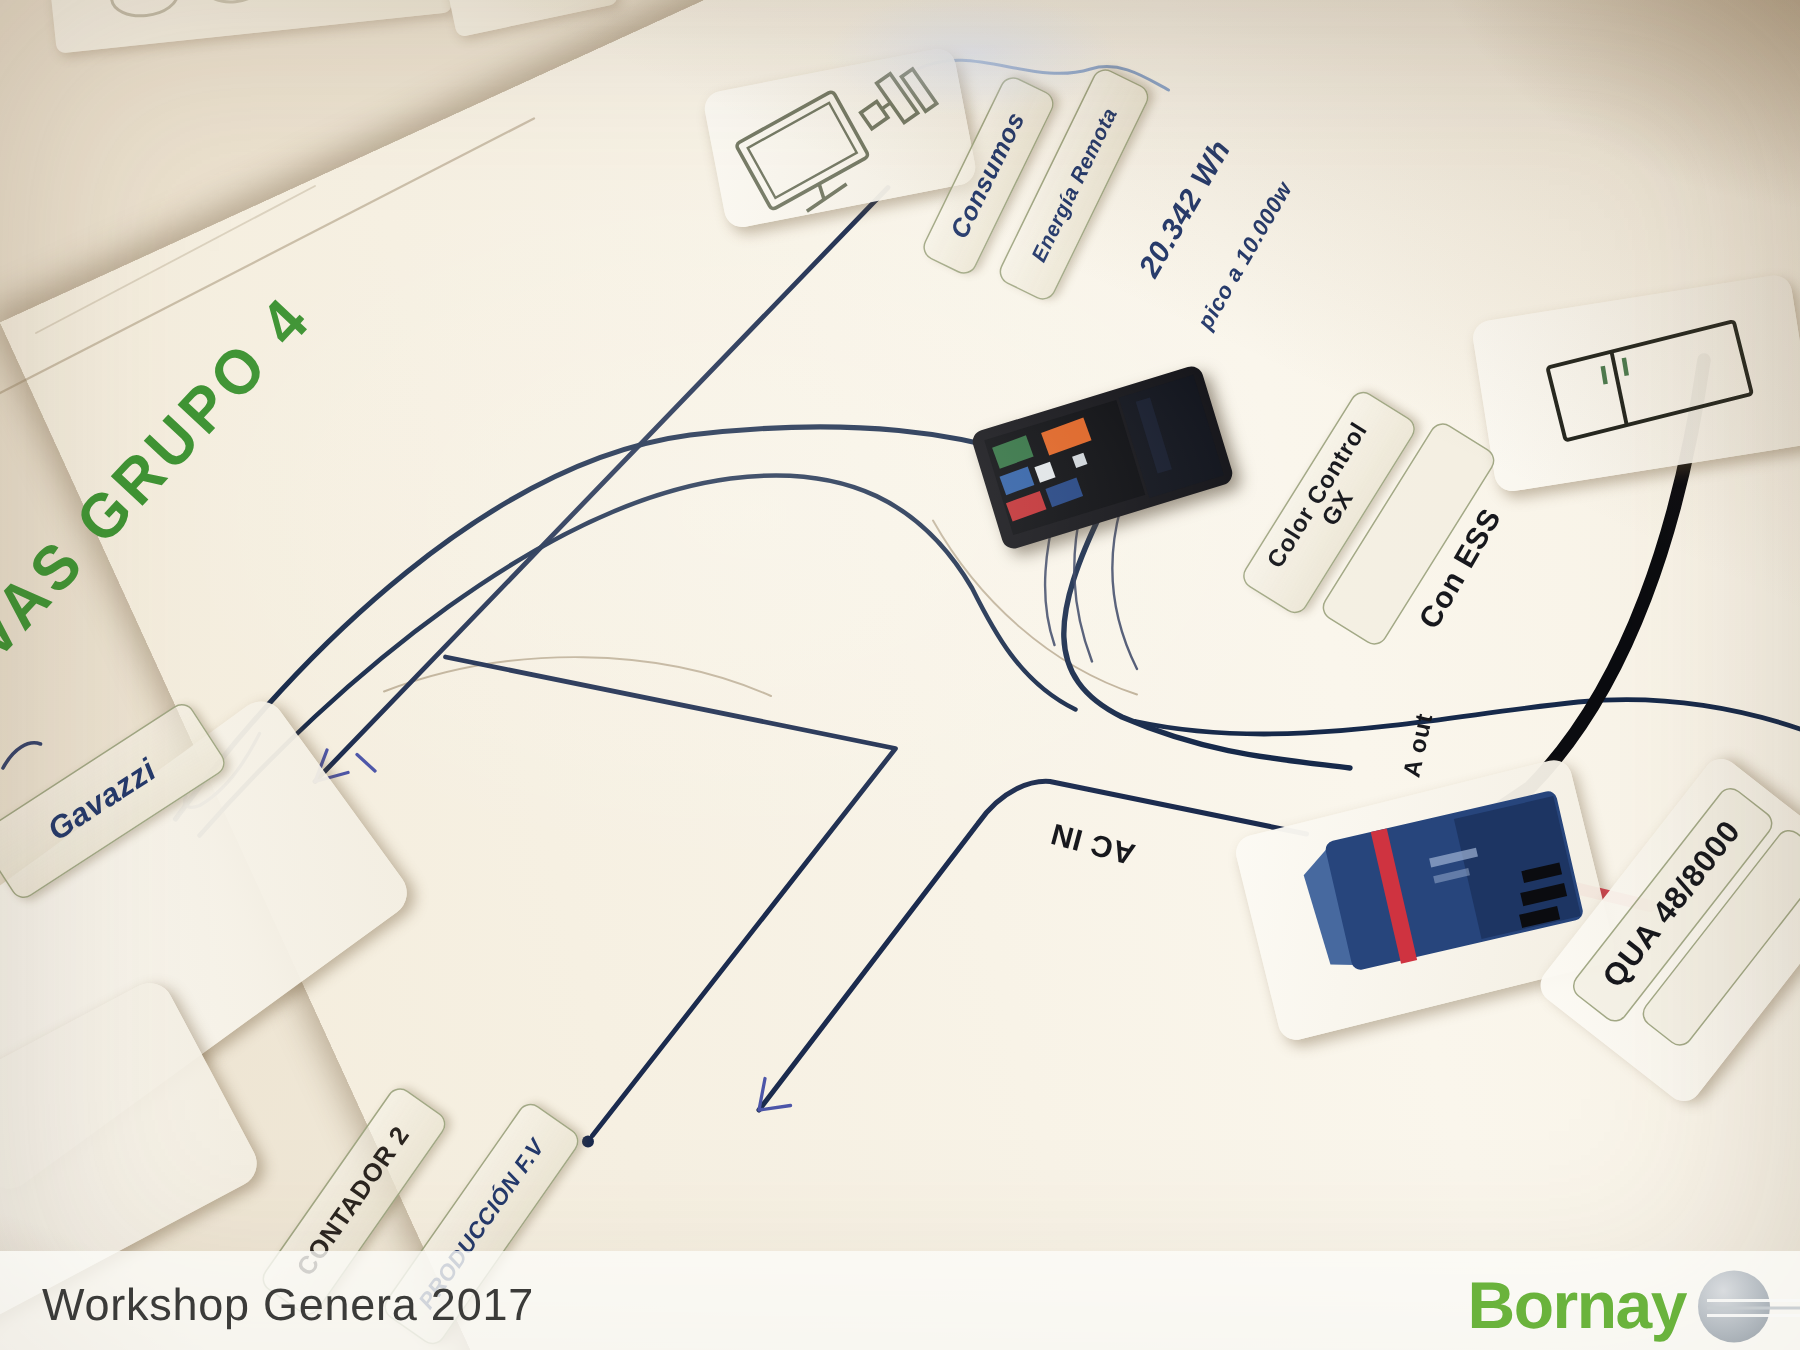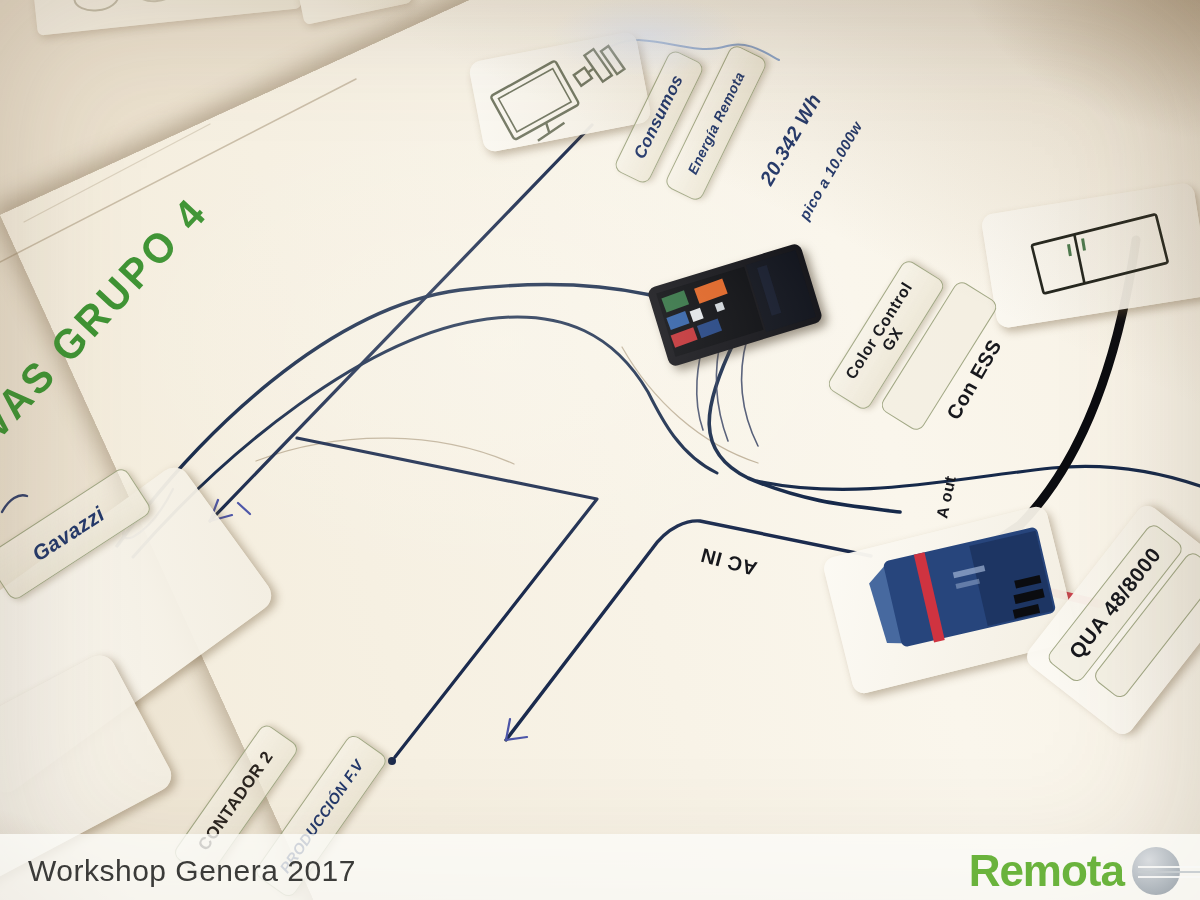--- a/index.html
+++ b/index.html
@@ -200,21 +200,21 @@
   </div>
   <div class="abs slot" style="left:235px;top:793px;width:170px;height:44px;transform:rotate(-55deg);">
     <span class="hand navy" style="font-size:15px;">PRODUCCIÓN F.V</span>
   </div>
 
   <div class="abs" id="ambient"></div>
 
   <div class="abs" id="footer">
     <div id="footer-caption">Workshop Genera 2017</div>
     <div id="footer-brand">
-      <span id="brand-name">Remota</span>
+      <span id="brand-name">Bornay</span>
       <span id="sphere">
         <span class="ball"></span>
         <span class="ring" style="top:19px;"></span>
         <span class="ring" style="top:24px;background:#c7ccd0;"></span>
         <span class="ring" style="top:29px;"></span>
       </span>
     </div>
   </div>
 
 </div>

